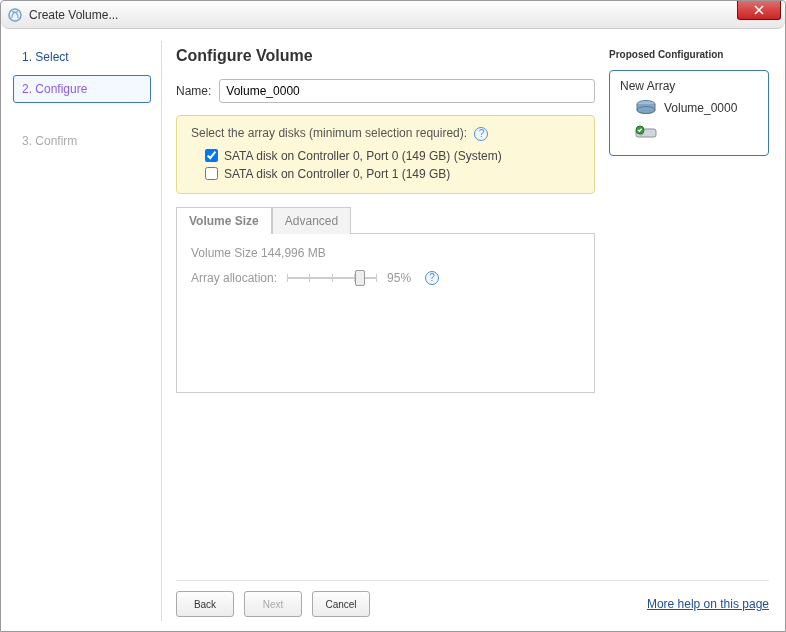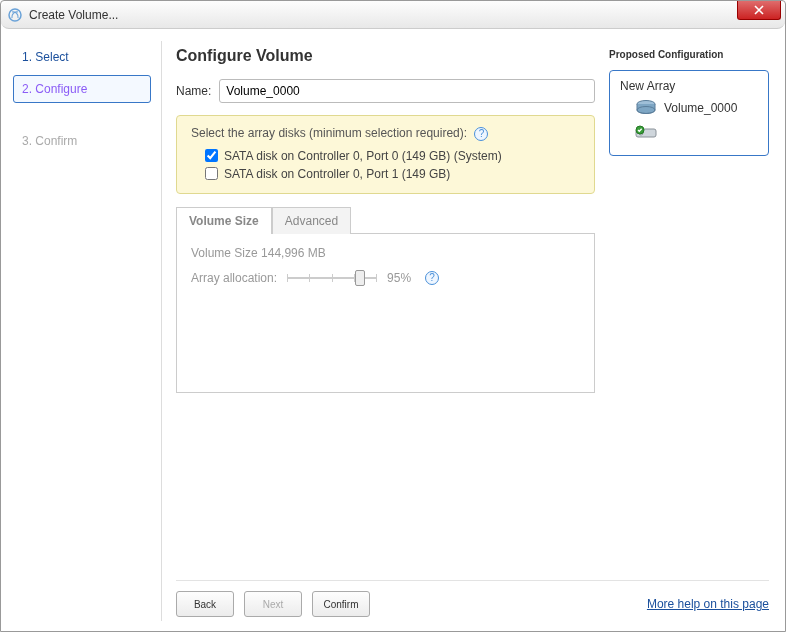--- a/index.html
+++ b/index.html
@@ -326,18 +326,18 @@
               </svg>
             </span>
           </div>
         </div>
       </div>
     </div>
 
     <div class="footer">
       <button class="btn">Back</button>
       <button class="btn" disabled="">Next</button>
-      <button class="btn">Confirm</button>
+      <button class="btn">Cancel</button>
       <div class="spacer"></div>
       <span class="link">More help on this page</span>
     </div>
   </div>
 </div>
 
 </body></html>

